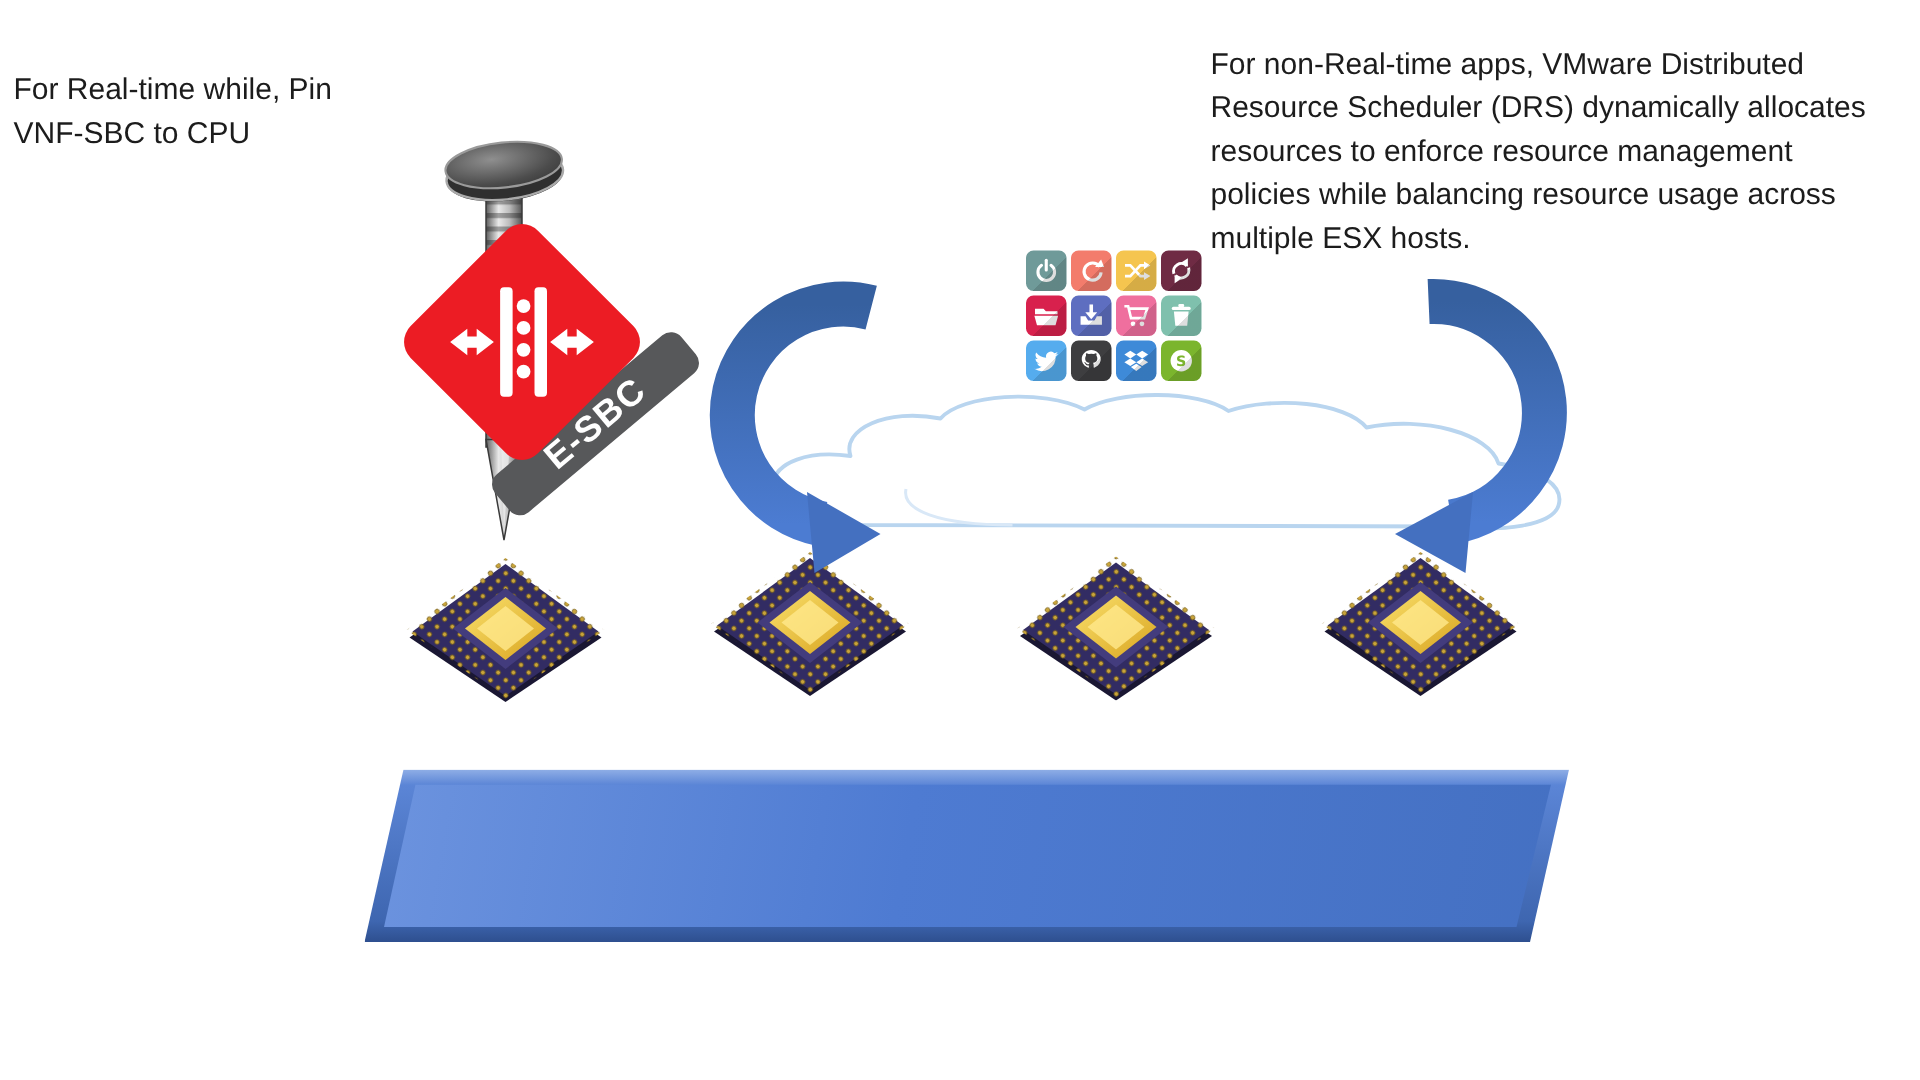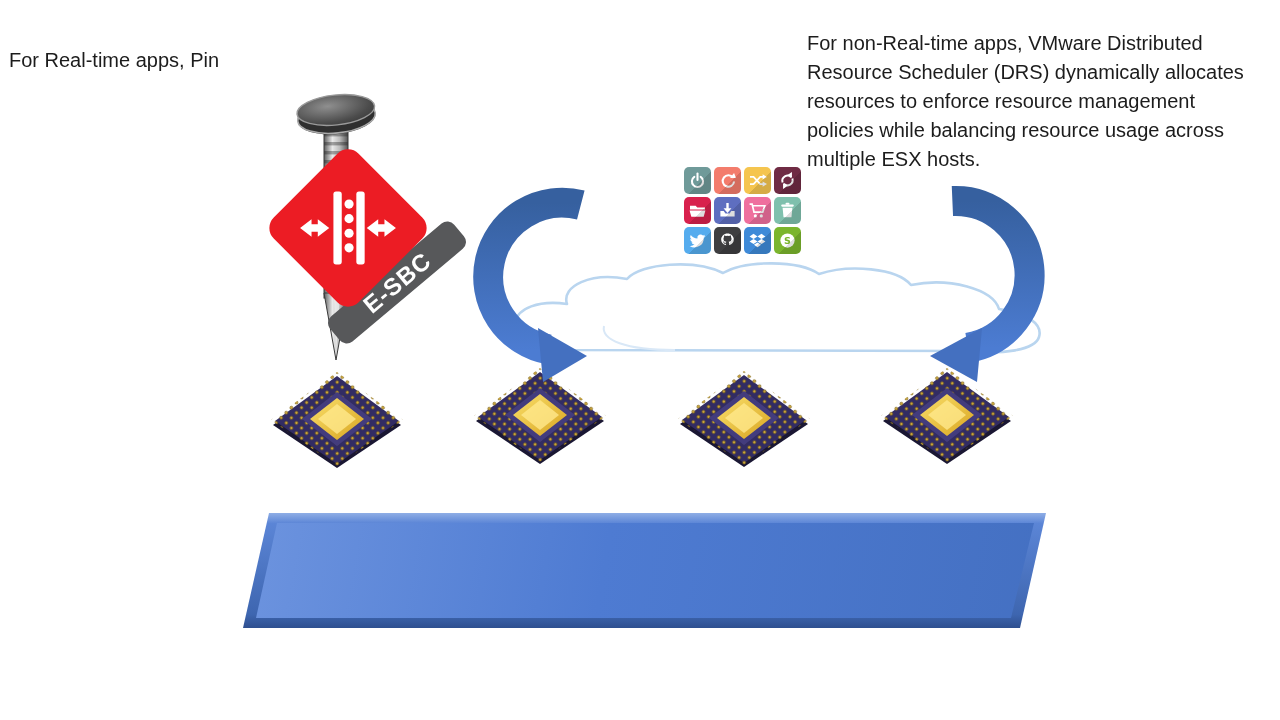--- a/index.html
+++ b/index.html
@@ -90,21 +90,22 @@
         <polygon points="66,4 128,49 66,92 4,49" fill="#322C63"></polygon>
         <polygon points="66,0 132,48 66,94 0,48" fill="url(#pins)"></polygon>
         <polygon points="66,20 101,47 66,74 31,47" fill="#433C7D"></polygon>
         <polygon points="66,26 93,47 66,68 39,47" fill="url(#gold-grad)"></polygon>
         <polygon points="66,32 85,47 66,62 47,47" fill="#FFE98C" opacity="0.8"></polygon>
       </symbol>
     </defs>
   </svg>
 
   <div id="caption-left" class="abs caption">
-    <div>For Real-time apps, Pin</div>
+    <div>For Real-time while, Pin</div>
+    <div>VNF-SBC to CPU</div>
   </div>
 
   <div id="caption-right" class="abs caption">
     <div>For non-Real-time apps, VMware Distributed</div>
     <div>Resource Scheduler (DRS) dynamically allocates</div>
     <div>resources to enforce resource management</div>
     <div>policies while balancing resource usage across</div>
     <div>multiple ESX hosts.</div>
   </div>
 

